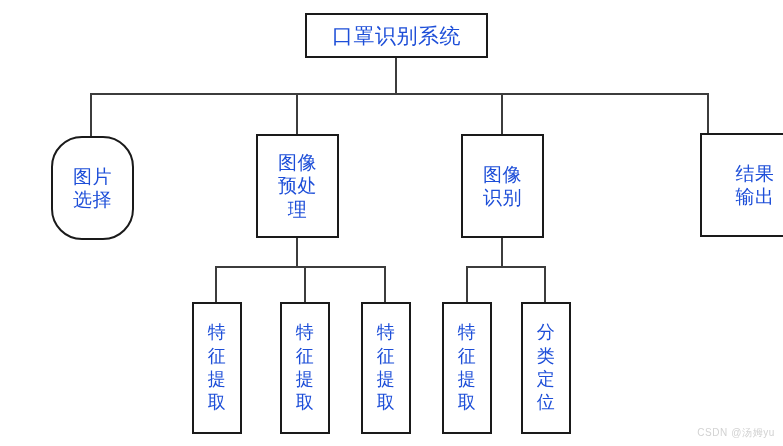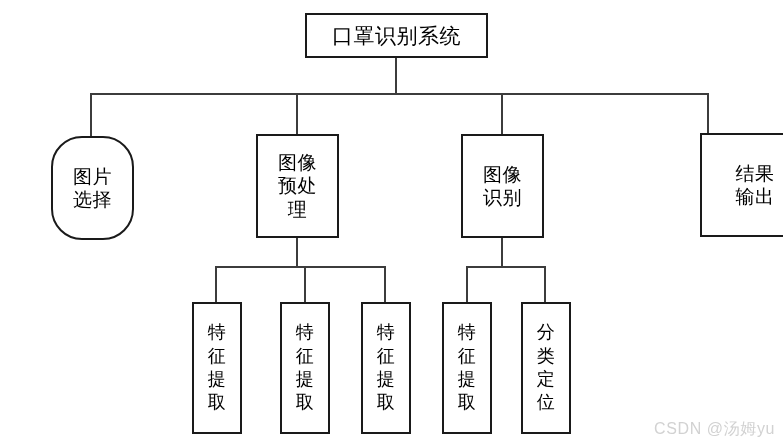--- a/index.html
+++ b/index.html
@@ -23,21 +23,21 @@
   }
   .node {
     position: absolute;
     box-sizing: border-box;
     background: #ffffff;
     border: 2px solid #1a1a1a;
     display: flex;
     align-items: center;
     justify-content: center;
     text-align: center;
-    color: #000000;
+    color: #1d4ed8;
     z-index: 3;
   }
   .node .label {
     display: block;
     line-height: 1.22;
     letter-spacing: 0.5px;
     white-space: pre-line;
   }
   
   #node-root {
@@ -101,21 +101,21 @@
     z-index: 1;
   }
   .edge.h { height: 2px; }
   .edge.v { width: 2px; }
 
   
   #watermark {
     position: absolute;
     right: 8px;
     bottom: 6px;
-    font-size: 16px;
+    font-size: 10px;
     color: #d2d2d2;
     letter-spacing: 0.6px;
     z-index: 5;
     user-select: none;
     margin-top: 33px;
   }
 </style>
 </head>
 <body>
 

